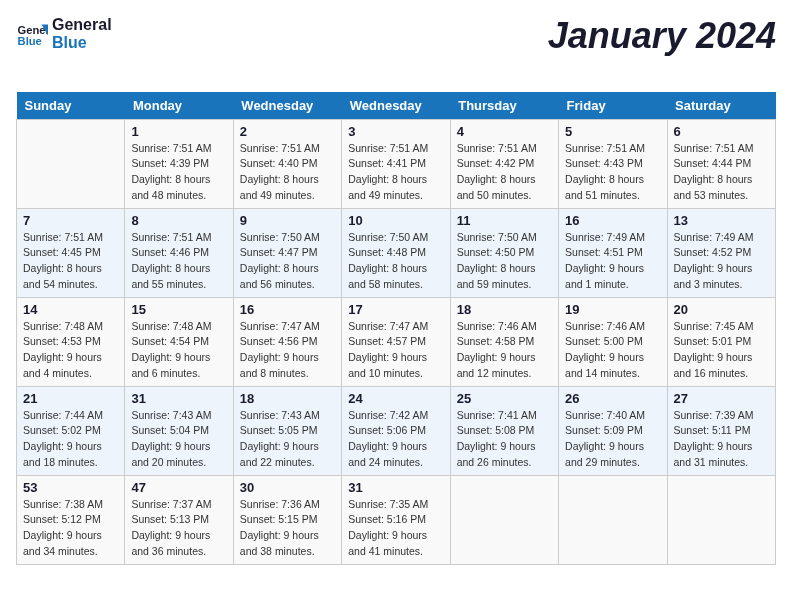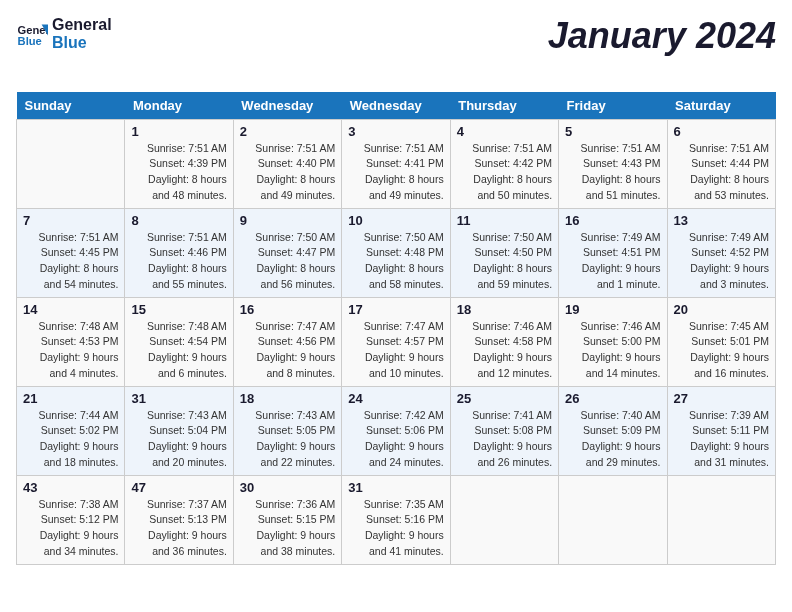--- a/index.html
+++ b/index.html
@@ -70,21 +70,20 @@
       font-weight: bold;
       font-size: 13px;
       color: #1a1a2e;
       display: block;
       margin-bottom: 2px;
     }
     .day-detail {
       color: #333;
       font-size: 10.5px;
       line-height: 1.5;
-      text-align: right;
     }
     .empty-cell {
       background-color: #f9f9f9;
     }
   </style>
 </head>
 <body>
 
 <div class="header">
   <div class="logo">
@@ -228,21 +227,21 @@
           <span class="day-num">26</span>
           <div class="day-detail">Sunrise: 7:40 AM<br>Sunset: 5:09 PM<br>Daylight: 9 hours<br>and 29 minutes.</div>
         </td>
         <td>
           <span class="day-num">27</span>
           <div class="day-detail">Sunrise: 7:39 AM<br>Sunset: 5:11 PM<br>Daylight: 9 hours<br>and 31 minutes.</div>
         </td>
       </tr>
       <tr>
         <td>
-          <span class="day-num">43</span>
+          <span class="day-num">53</span>
           <div class="day-detail">Sunrise: 7:38 AM<br>Sunset: 5:12 PM<br>Daylight: 9 hours<br>and 34 minutes.</div>
         </td>
         <td>
           <span class="day-num">47</span>
           <div class="day-detail">Sunrise: 7:37 AM<br>Sunset: 5:13 PM<br>Daylight: 9 hours<br>and 36 minutes.</div>
         </td>
         <td>
           <span class="day-num">30</span>
           <div class="day-detail">Sunrise: 7:36 AM<br>Sunset: 5:15 PM<br>Daylight: 9 hours<br>and 38 minutes.</div>
         </td>

